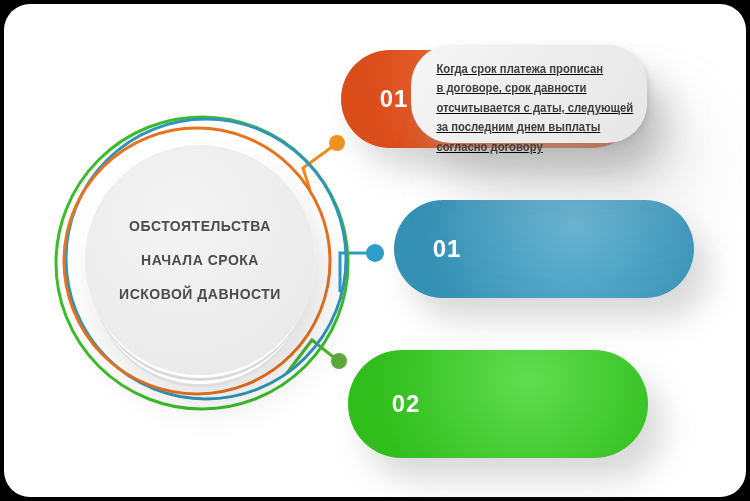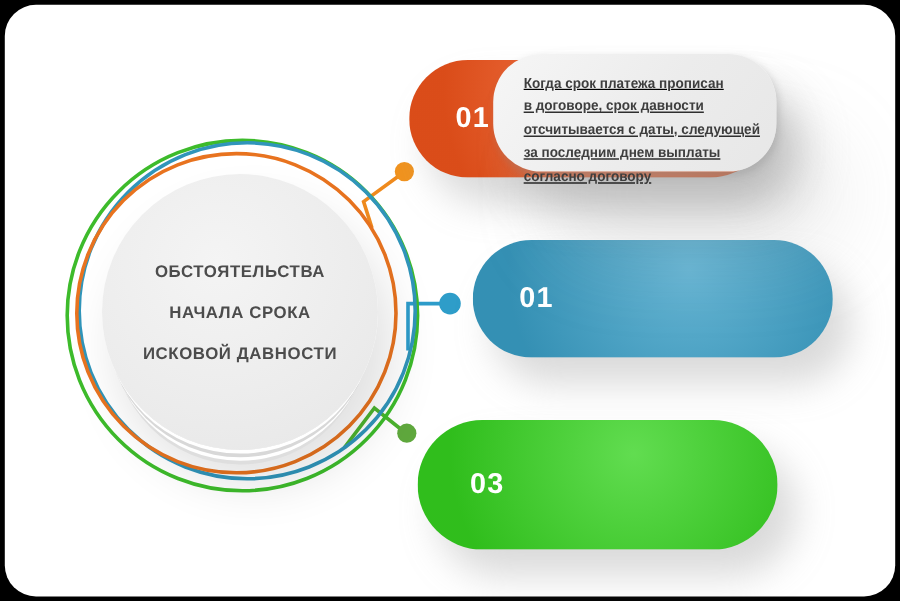--- a/index.html
+++ b/index.html
@@ -81,15 +81,15 @@
 отсчитывается с даты, следующей
 за последним днем выплаты
 согласно договору</div>
   </div>
 
   <div class="pill pill-2">
     <div class="num">01</div>
   </div>
 
   <div class="pill pill-3">
-    <div class="num">03</div>
+    <div class="num">02</div>
   </div>
 </div>
 
 </body></html>

